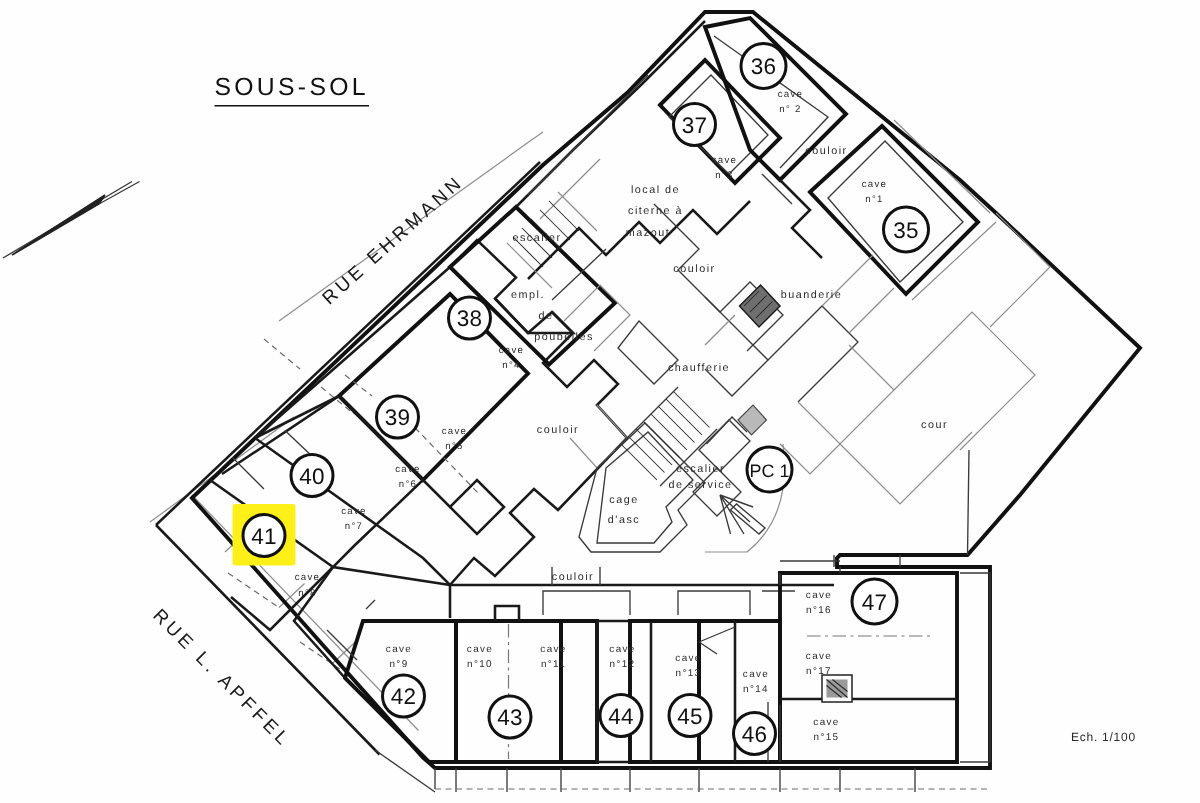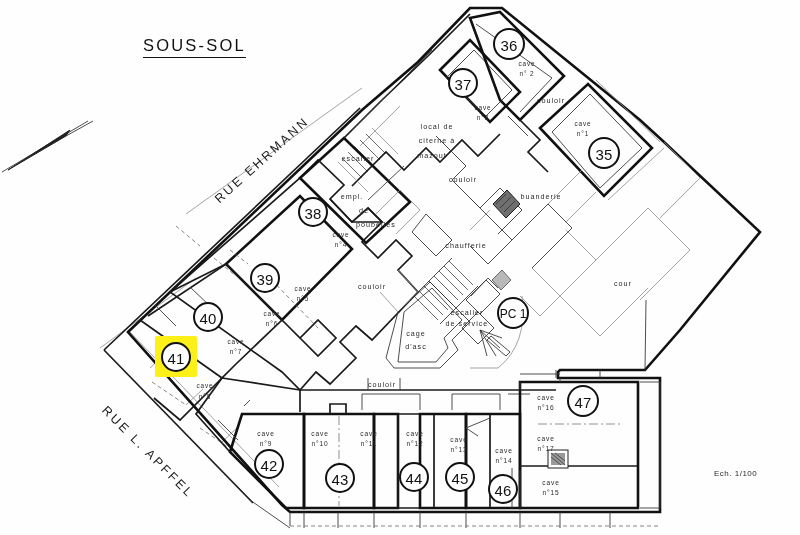--- a/index.html
+++ b/index.html
@@ -126,25 +126,26 @@
   }
   #title-text {
     font-family: "Liberation Sans", sans-serif;
     font-size: 16.5px;
     letter-spacing: 2.2px;
     color: #111111;
     border-bottom: 1.6px solid #111111;
     padding-bottom: 2px;
     display: inline-block;
     white-space: nowrap;
+    margin-top: 13px;
   }
   #scale-block {
     position: absolute;
     left: 714px;
-    top: 469px;
+    top: 487px;
     font-family: "Liberation Sans", sans-serif;
     font-size: 8px;
     letter-spacing: 0.5px;
     color: #2b2b2b;
     white-space: nowrap;
   }
 </style>
 </head>
 <body>
 

